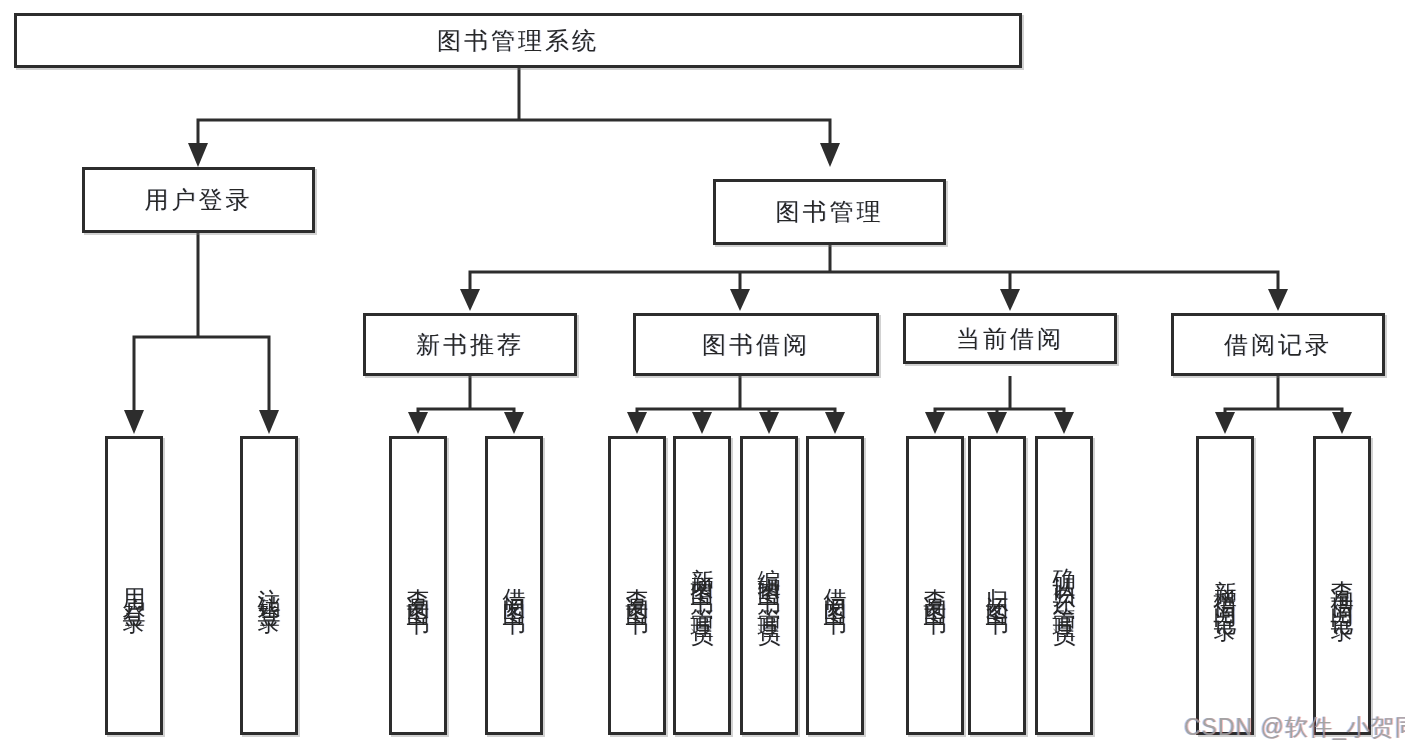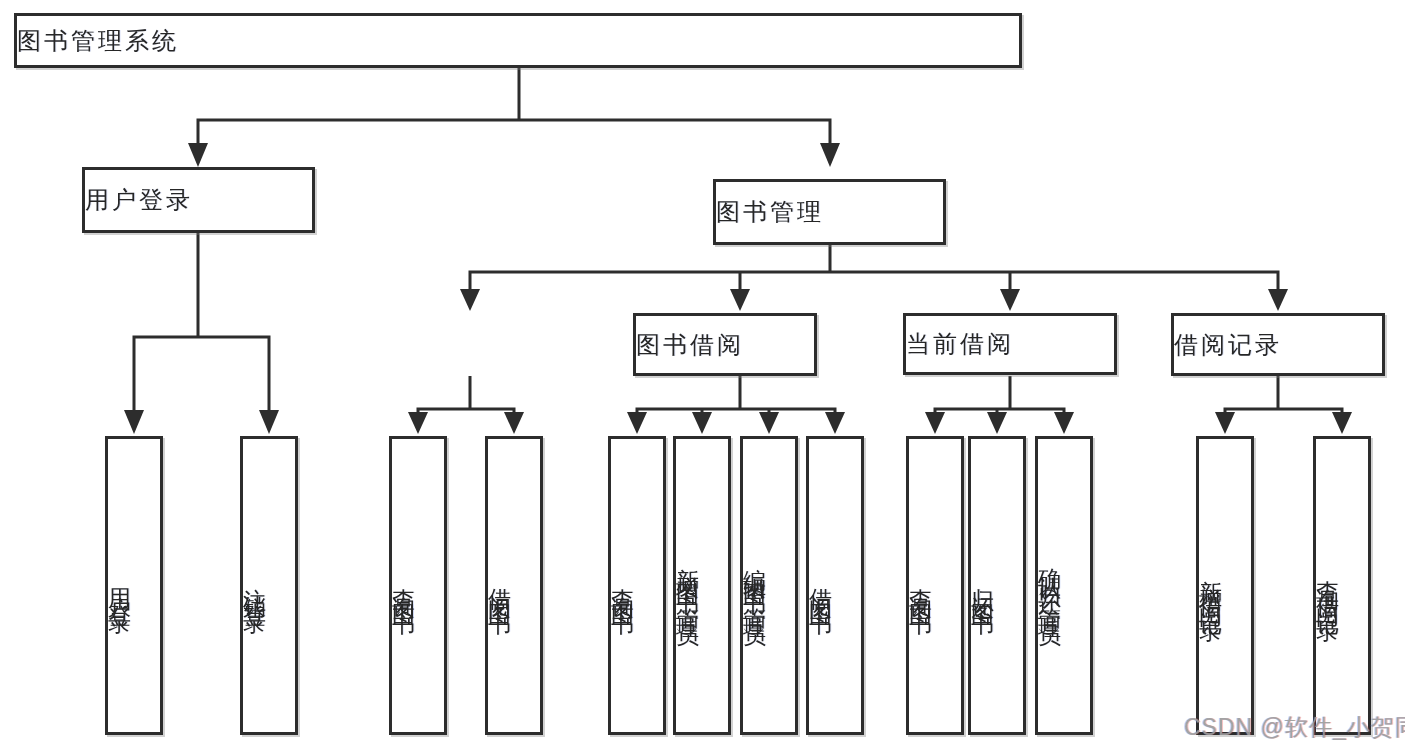--- a/index.html
+++ b/index.html
@@ -18,21 +18,21 @@
   }
   #wires{position:absolute;left:0;top:0;z-index:1;}
   #wires path.s{stroke:var(--line);stroke-width:3;fill:none;}
   #wires polygon.f{fill:var(--line);stroke:none;}
   .box{
     position:absolute;z-index:2;
     box-sizing:border-box;
     background:var(--bg);
     border:3px solid var(--line);
     box-shadow:2px 2px 0 rgba(125,125,125,.35);
-    display:flex;align-items:center;
+    display:flex;align-items:center;justify-content:center;
   }
   .lbl{
     color:var(--text);
     font-size:24px;
     letter-spacing:3px;
     white-space:nowrap;
     text-shadow:1px 0 0 rgba(90,120,220,.18);
   }
   .v .lbl{
     writing-mode:vertical-rl;
@@ -98,24 +98,27 @@
     <span class="lbl">图书管理系统</span>
   </div>
 
   <div class="box" style="left:82px;top:167px;width:233px;height:66px">
     <span class="lbl">用户登录</span>
   </div>
   <div class="box" style="left:713px;top:179px;width:233px;height:66px">
     <span class="lbl">图书管理</span>
   </div>
 
-  <div class="box" style="left:633px;top:313px;width:184px;height:63px">
+  <div class="box" style="left:363px;top:313px;width:214px;height:63px">
+    <span class="lbl">新书推荐</span>
+  </div>
+  <div class="box" style="left:633px;top:313px;width:246px;height:63px">
     <span class="lbl">图书借阅</span>
   </div>
-  <div class="box" style="left:903px;top:313px;width:214px;height:62px">
+  <div class="box" style="left:903px;top:313px;width:214px;height:51px">
     <span class="lbl">当前借阅</span>
   </div>
   <div class="box" style="left:1171px;top:313px;width:214px;height:63px">
     <span class="lbl">借阅记录</span>
   </div>
 
   <div class="box v" style="left:105px;top:436px;width:58px;height:299px">
     <span class="lbl">用户登录</span>
   </div>
   <div class="box v" style="left:240px;top:436px;width:58px;height:299px">

